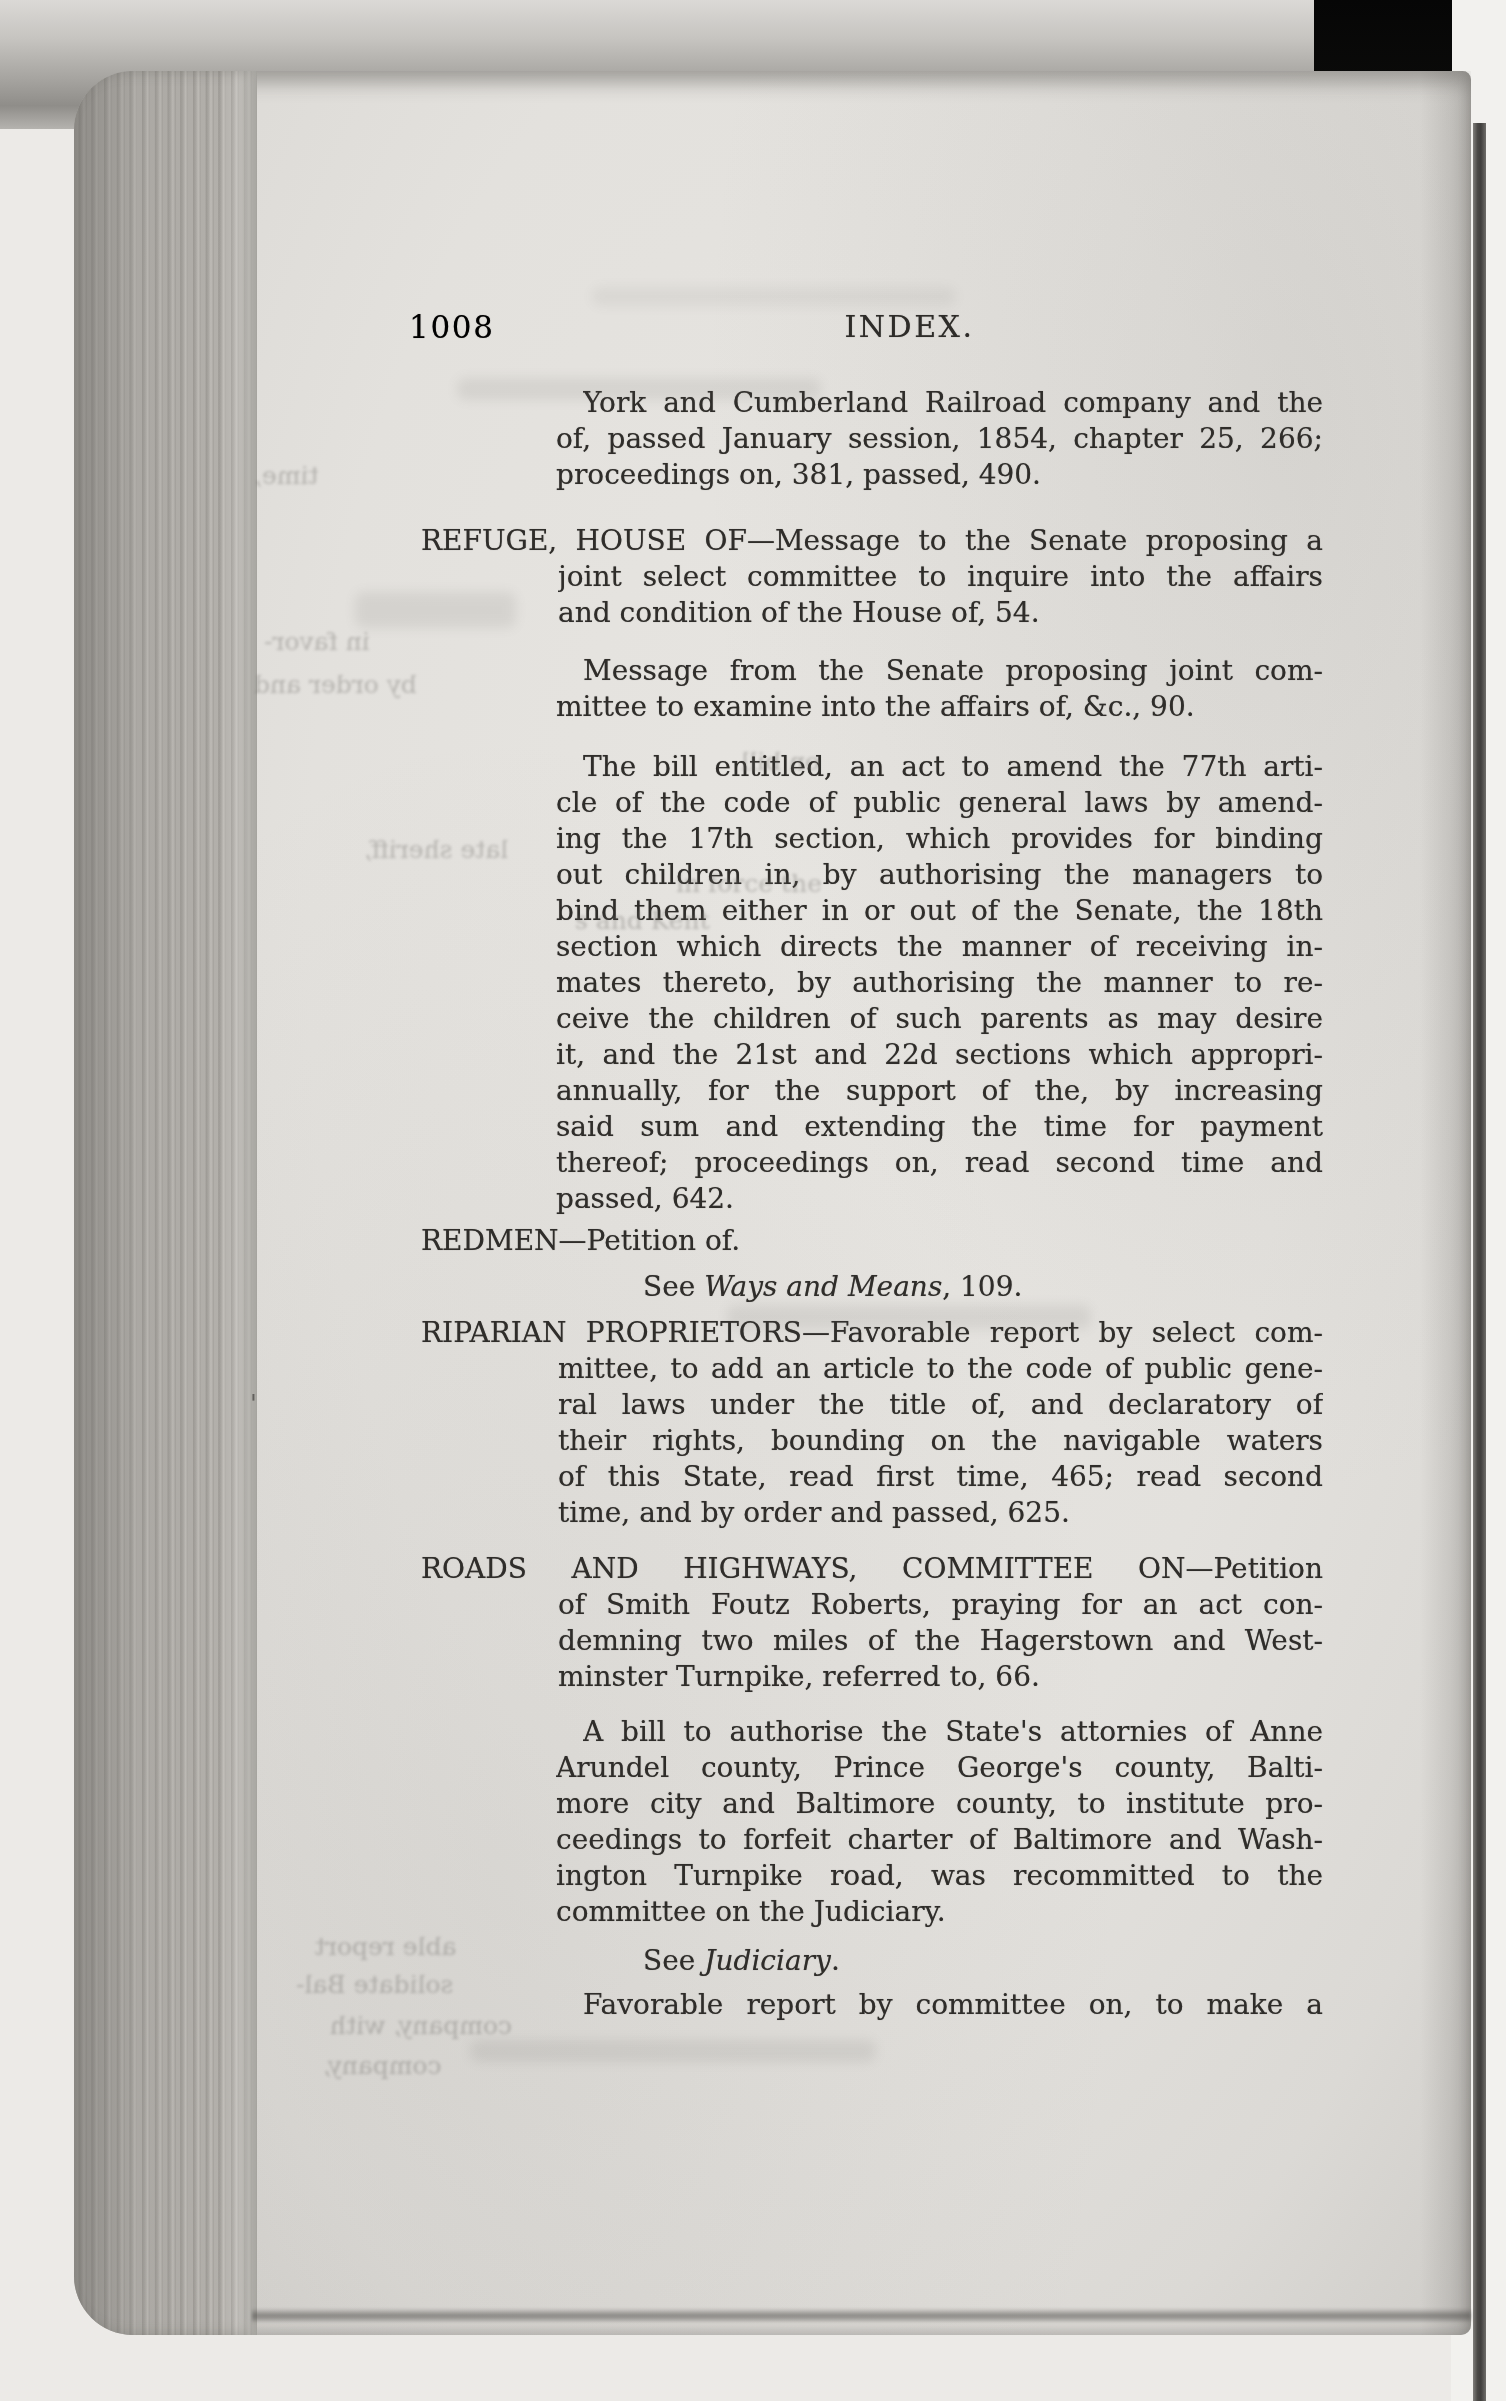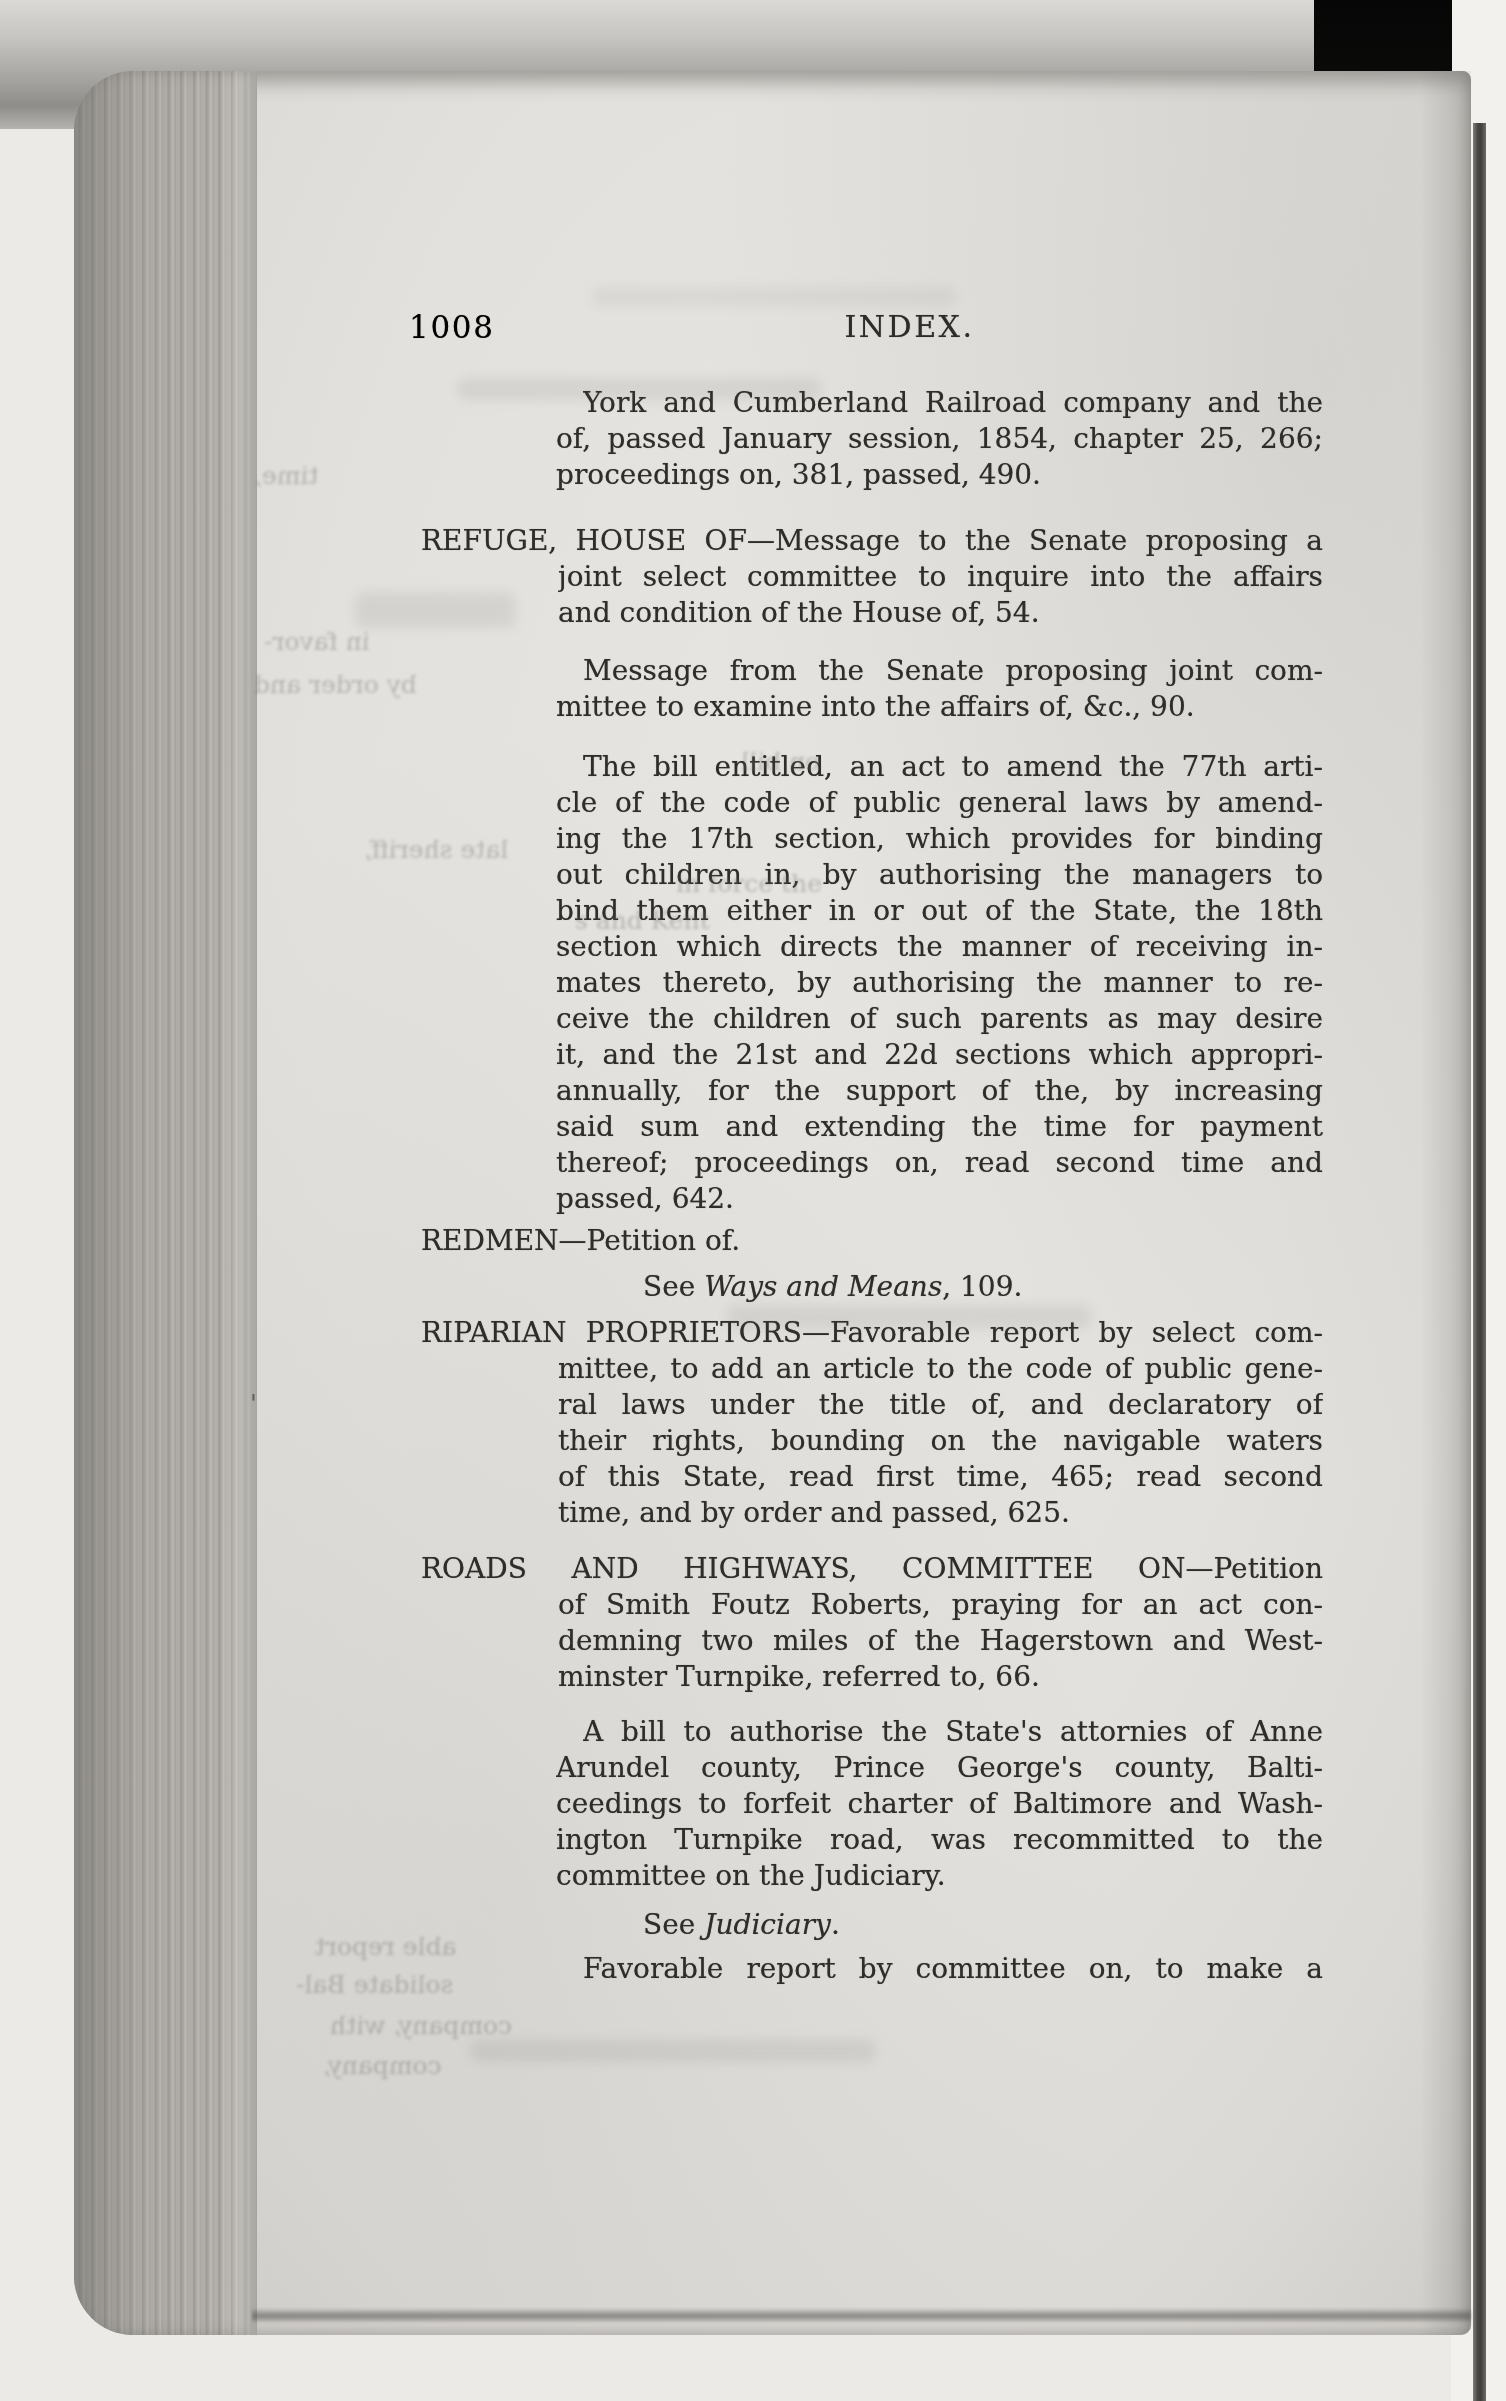--- a/index.html
+++ b/index.html
@@ -129,21 +129,21 @@
     </div>
     <div class="para" style="margin-top: 22px;">
       <div class="tline i-sub just">Message from the Senate proposing joint com-</div>
       <div class="tline i-subcont">mittee to examine into the affairs of, &amp;c., 90.</div>
     </div>
     <div class="para" style="margin-top: 24px;">
       <div class="tline i-sub just">The bill entitled, an act to amend the 77th arti-</div>
       <div class="tline i-subcont just">cle of the code of public general laws by amend-</div>
       <div class="tline i-subcont just">ing the 17th section, which provides for binding</div>
       <div class="tline i-subcont just">out children in, by authorising the managers to</div>
-      <div class="tline i-subcont just">bind them either in or out of the State, the 18th</div>
+      <div class="tline i-subcont just">bind them either in or out of the Senate, the 18th</div>
       <div class="tline i-subcont just">section which directs the manner of receiving in-</div>
       <div class="tline i-subcont just">mates thereto, by authorising the manner to re-</div>
       <div class="tline i-subcont just">ceive the children of such parents as may desire</div>
       <div class="tline i-subcont just">it, and the 21st and 22d sections which appropri-</div>
       <div class="tline i-subcont just">annually, for the support of the, by increasing</div>
       <div class="tline i-subcont just">said sum and extending the time for payment</div>
       <div class="tline i-subcont just">thereof; proceedings on, read second time and</div>
       <div class="tline i-subcont">passed, 642.</div>
     </div>
     <div class="para" style="margin-top: 6px;">
@@ -162,20 +162,21 @@
     </div>
     <div class="para" style="margin-top: 20px;">
       <div class="tline i-entry just">ROADS AND HIGHWAYS, COMMITTEE ON—Petition</div>
       <div class="tline i-cont just">of Smith Foutz Roberts, praying for an act con-</div>
       <div class="tline i-cont just">demning two miles of the Hagerstown and West-</div>
       <div class="tline i-cont">minster Turnpike, referred to, 66.</div>
     </div>
     <div class="para" style="margin-top: 19.4px;">
       <div class="tline i-sub just">A bill to authorise the State's attornies of Anne</div>
       <div class="tline i-subcont just">Arundel county, Prince George's county, Balti-</div>
+      <div class="tline i-subcont just">more city and Baltimore county, to institute pro-</div>
       <div class="tline i-subcont just">ceedings to forfeit charter of Baltimore and Wash-</div>
       <div class="tline i-subcont just">ington Turnpike road, was recommitted to the</div>
       <div class="tline i-subcont">committee on the Judiciary.</div>
     </div>
     <div class="para" style="margin-top: 12.7px;">
       <div class="tline i-see"><span>See </span><span class="it">Judiciary</span><span>.</span></div>
     </div>
     <div class="para" style="margin-top: 7.6px;">
       <div class="tline i-sub just">Favorable report by committee on, to make a</div>
     </div>

